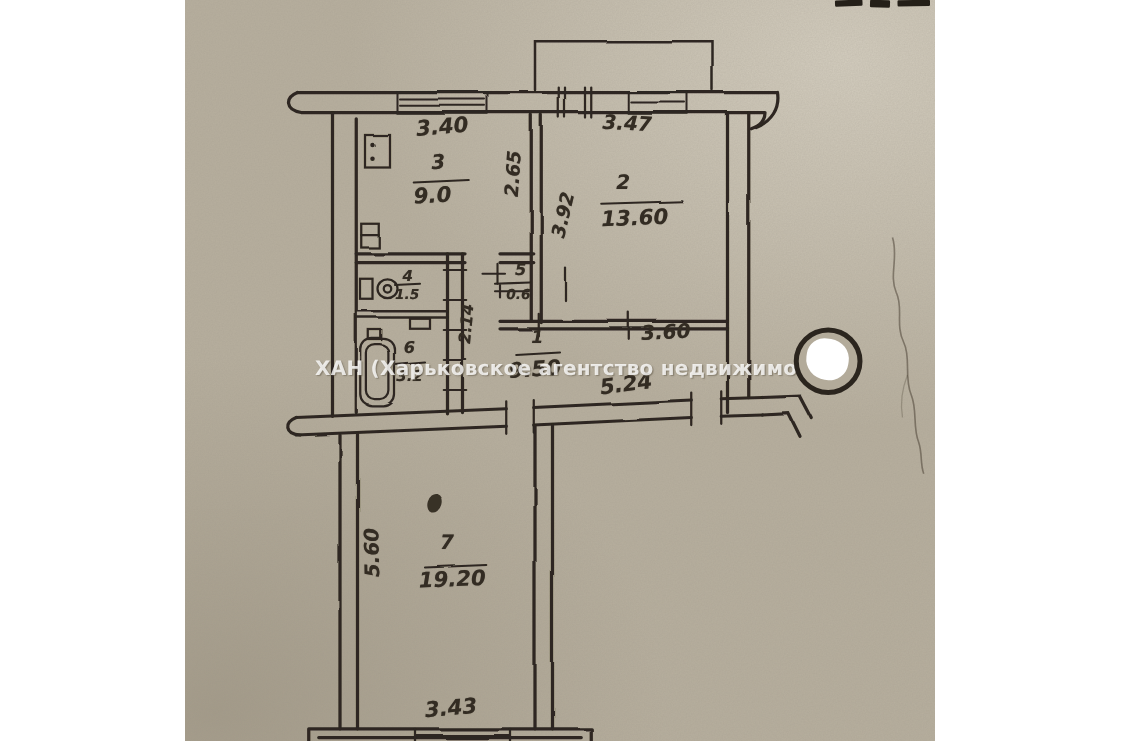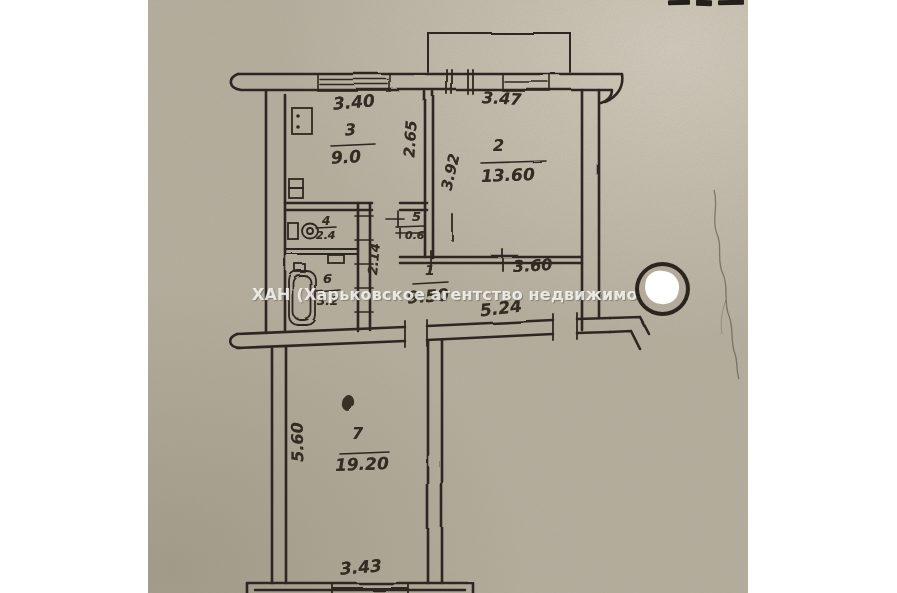--- a/index.html
+++ b/index.html
@@ -138,21 +138,21 @@
 
   <div class="lbl" style="left:333px;top:94px;font-size:17px;transform:rotate(-5deg)">3.40</div>
   <div class="lbl" style="left:482px;top:91px;font-size:16px;transform:rotate(3deg)">3.47</div>
   <div class="lbl" style="left:345px;top:122px;font-size:16px;transform:rotate(-4deg)">3</div>
   <div class="lbl" style="left:331px;top:149px;font-size:17px;transform:rotate(-3deg)">9.0</div>
   <div class="lbl" style="left:411px;top:139px;font-size:15px;transform:translate(-50%,-50%) rotate(-86deg)">2.65</div>
   <div class="lbl" style="left:493px;top:138px;font-size:16px">2</div>
   <div class="lbl" style="left:481px;top:167px;font-size:17px;transform:rotate(-2deg)">13.60</div>
   <div class="lbl" style="left:451px;top:172px;font-size:15px;transform:translate(-50%,-50%) rotate(-77deg)">3.92</div>
   <div class="lbl" style="left:322px;top:215px;font-size:12px">4</div>
-  <div class="lbl" style="left:316px;top:230px;font-size:11px">2.4</div>
+  <div class="lbl" style="left:316px;top:230px;font-size:11px">1.5</div>
   <div class="lbl" style="left:412px;top:210px;font-size:13px">5</div>
   <div class="lbl" style="left:405px;top:230px;font-size:11px">0.6</div>
   <div class="lbl" style="left:374px;top:259px;font-size:13px;transform:translate(-50%,-50%) rotate(-85deg)">2.14</div>
   <div class="lbl" style="left:323px;top:272px;font-size:13px">6</div>
   <div class="lbl" style="left:317px;top:295px;font-size:12px">3.2</div>
   <div class="lbl" style="left:425px;top:263px;font-size:14px">1</div>
   <div class="lbl" style="left:407px;top:288px;font-size:17px;transform:rotate(-4deg)">9.50</div>
   <div class="lbl" style="left:513px;top:258px;font-size:16px;transform:rotate(-3deg)">3.60</div>
   <div class="lbl" style="left:480px;top:300px;font-size:17px;transform:rotate(-7deg)">5.24</div>
   <div class="lbl" style="left:298px;top:442px;font-size:16px;transform:translate(-50%,-50%) rotate(-91deg)">5.60</div>

